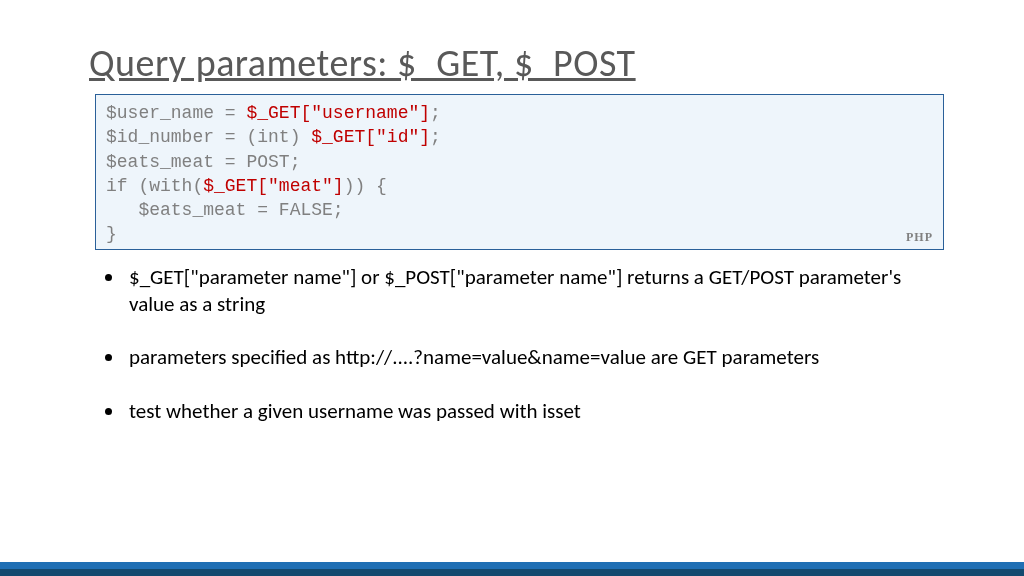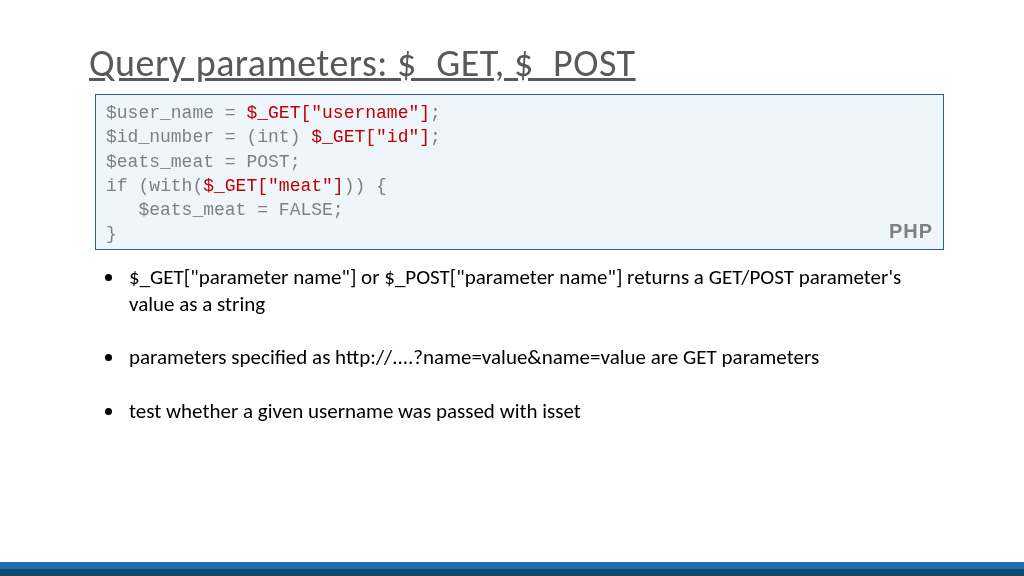--- a/index.html
+++ b/index.html
@@ -39,22 +39,22 @@
     white-space: pre;
     margin-bottom: 10px;
   }
   .code-box .red   { color: #c00000; }
   .code-box .label {
     position: absolute;
     right: 10px;
     bottom: 4px;
     font-weight: bold;
     color: #808080;
-    font-family: Liberation Sans, sans-serif;
-    font-size: 20px;
+    font-family: Liberation Serif, serif;
+    font-size: 12px;
     letter-spacing: 1px;
   }
   ul.bullets {
     margin: 14px 0 0 0;
     padding: 0 0 0 30px;
     list-style: disc;
   }
   ul.bullets li {
     font-size: 21px;
     line-height: 1.3;

